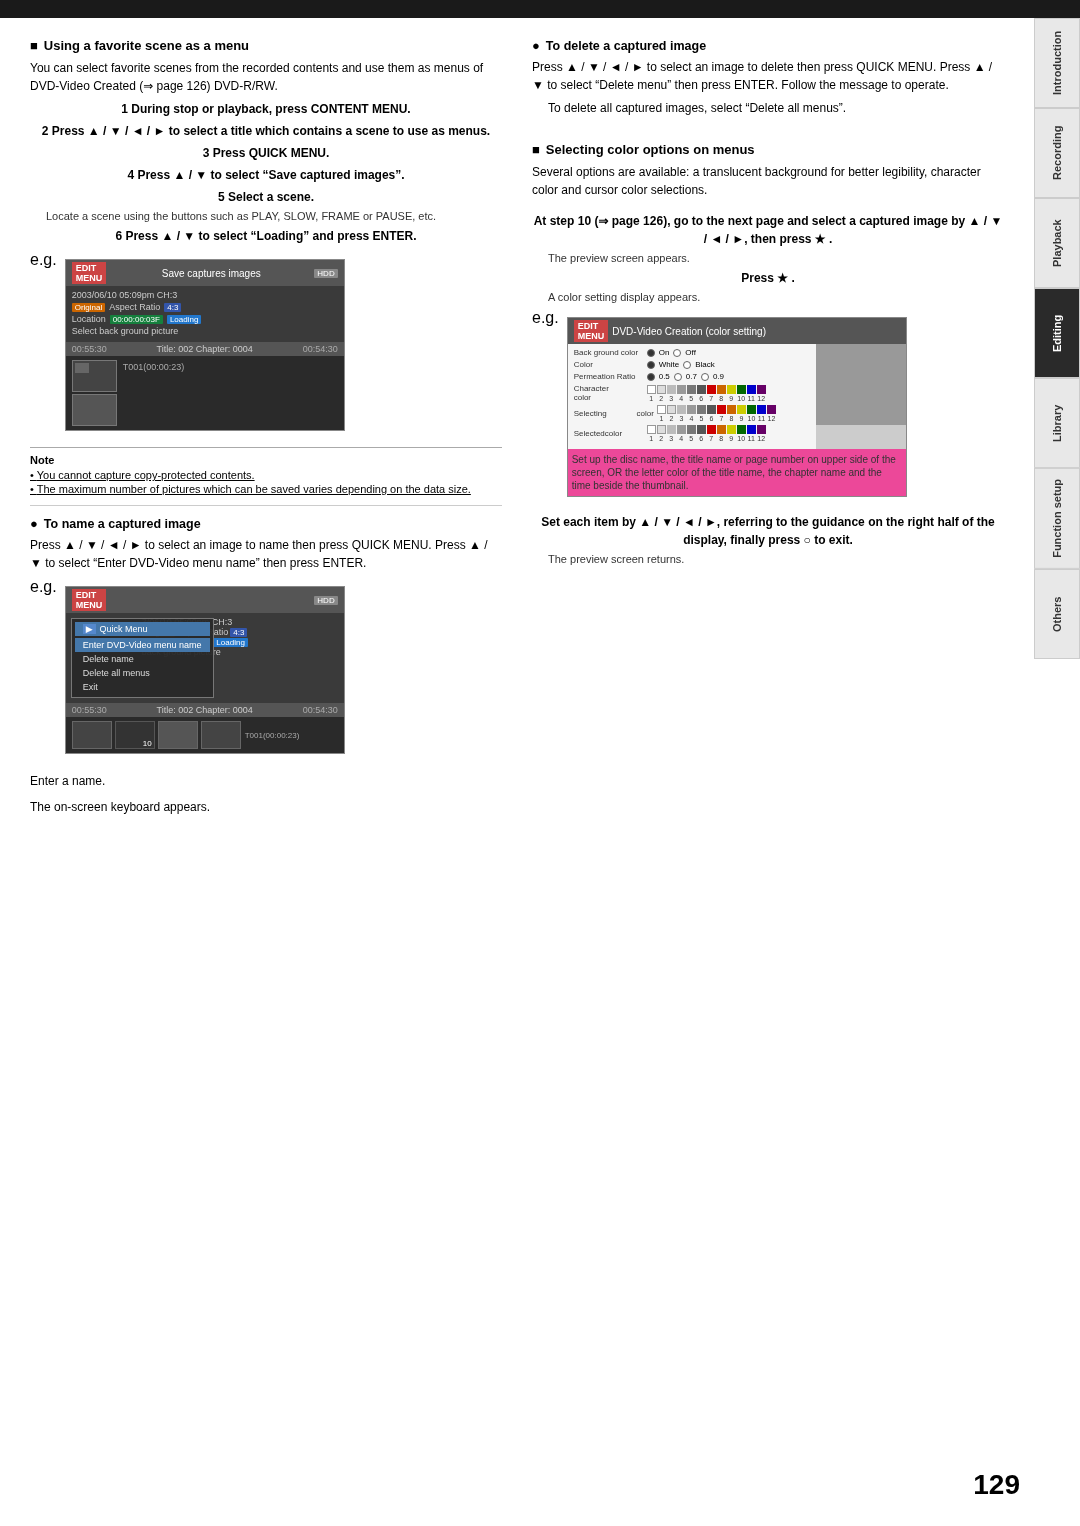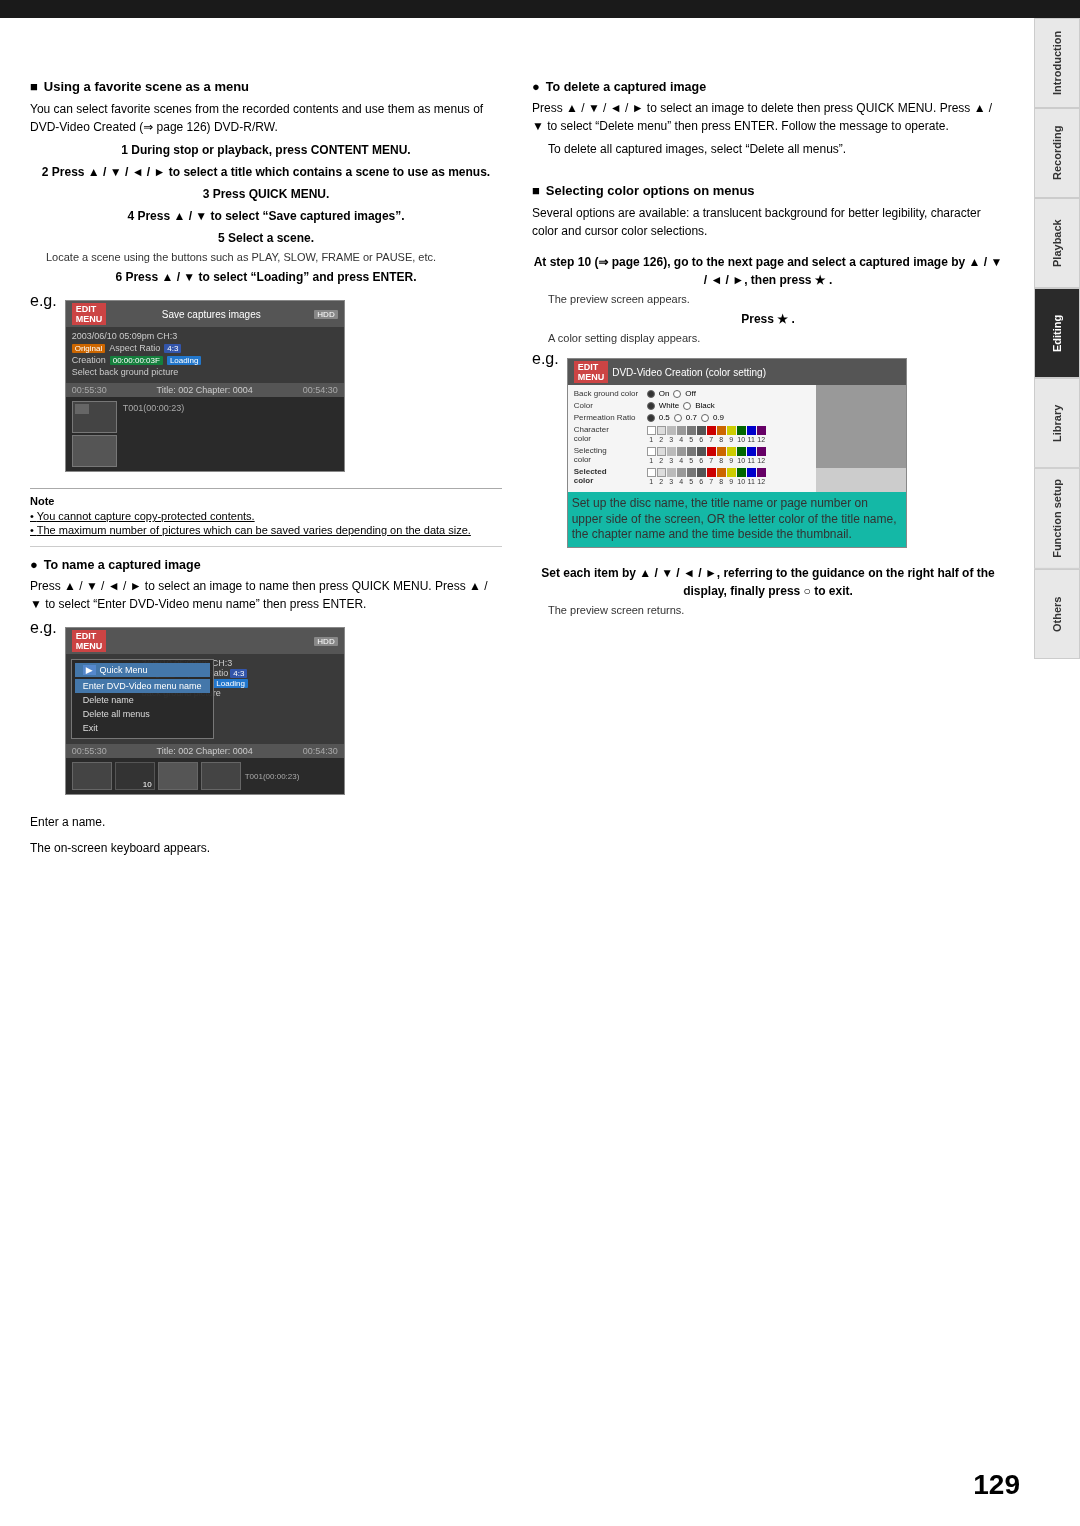--- a/index.html
+++ b/index.html
@@ -50,21 +50,20 @@
     }
     .side-tab.active {
       background: #2a2a2a;
       color: #fff;
     }
 
     
     .main-content {
       margin-right: 46px;
       padding: 20px 30px 30px 30px;
-      margin-top: 41px;
     }
 
     
     .two-col {
       display: flex;
       gap: 30px;
     }
     .col-left {
       flex: 1;
       max-width: 480px;
@@ -232,24 +231,24 @@
       border: 1px solid #666;
       background: #fff;
       display: inline-block;
     }
     .radio-dot.filled { background: #333; }
     .swatch {
       width: 9px;
       height: 9px;
     }
     .color-caption {
-      font-size: 12px;
+      font-size: 10px;
       padding: 4px;
       color: #333;
-      background: #14b8a6;
+      background: #ec4899;
       line-height: 1.3;
     }
 
     
     .qm-screenshot {
       border: 1px solid #888;
       background: #2a2a2a;
       margin: 8px 0;
       width: 280px;
     }
@@ -393,21 +392,21 @@
           <div class="screenshot-body">
             <div class="screenshot-row">
               <span>2003/06/10  05:09pm  CH:3</span>
             </div>
             <div class="screenshot-row">
               <span class="badge orange">Original</span>
               <span>Aspect Ratio</span>
               <span class="badge blue">4:3</span>
             </div>
             <div class="screenshot-row">
-              <span>Creation</span>
+              <span>Location</span>
               <span class="badge green">00:00:00:03F</span>
               <span class="badge loading">Loading</span>
             </div>
             <div class="screenshot-row">
               <span>Select back ground picture</span>
             </div>
           </div>
           <div class="screenshot-footer">
             <span style="color:#aaa;font-size:9px;">00:55:30</span>
             <span style="color:#ccc;font-size:9px;">Title: 002  Chapter: 0004</span>
@@ -599,21 +598,21 @@
                     <span style="width:9px;text-align:center;">8</span>
                     <span style="width:9px;text-align:center;">9</span>
                     <span style="width:9px;text-align:center;">10</span>
                     <span style="width:9px;text-align:center;">11</span>
                     <span style="width:9px;text-align:center;">12</span>
                   </div>
                 </div>
               </div>
 
               <div class="color-row">
-                <span class="color-label" style="display:flex;flex-direction:column;">
+                <span class="color-label" style="display:flex;flex-direction:row;gap:30px;">
                     <span>Selecting</span>
                     <span>color</span>
                   </span>
                 <div style="display:flex;flex-direction:column;gap:1px;">
                   <div style="display:flex;gap:1px;">
                     <div style="width:9px;height:9px;background:#fff;border:1px solid #999;"></div>
                     <div style="width:9px;height:9px;background:#ddd;border:1px solid #999;"></div>
                     <div style="width:9px;height:9px;background:#bbb;"></div>
                     <div style="width:9px;height:9px;background:#999;"></div>
                     <div style="width:9px;height:9px;background:#777;"></div>
@@ -636,21 +635,21 @@
                     <span style="width:9px;text-align:center;">8</span>
                     <span style="width:9px;text-align:center;">9</span>
                     <span style="width:9px;text-align:center;">10</span>
                     <span style="width:9px;text-align:center;">11</span>
                     <span style="width:9px;text-align:center;">12</span>
                   </div>
                 </div>
               </div>
 
               <div class="color-row">
-                <span class="color-label" style="display:flex;flex-direction:column;font-weight:bold;">
+                <span class="color-label" style="display:flex;flex-direction:row;">
                     <span>Selected</span>
                     <span>color</span>
                   </span>
                 <div style="display:flex;flex-direction:column;gap:1px;">
                   <div style="display:flex;gap:1px;">
                     <div style="width:9px;height:9px;background:#fff;border:1px solid #999;"></div>
                     <div style="width:9px;height:9px;background:#ddd;border:1px solid #999;"></div>
                     <div style="width:9px;height:9px;background:#bbb;"></div>
                     <div style="width:9px;height:9px;background:#999;"></div>
                     <div style="width:9px;height:9px;background:#777;"></div>

